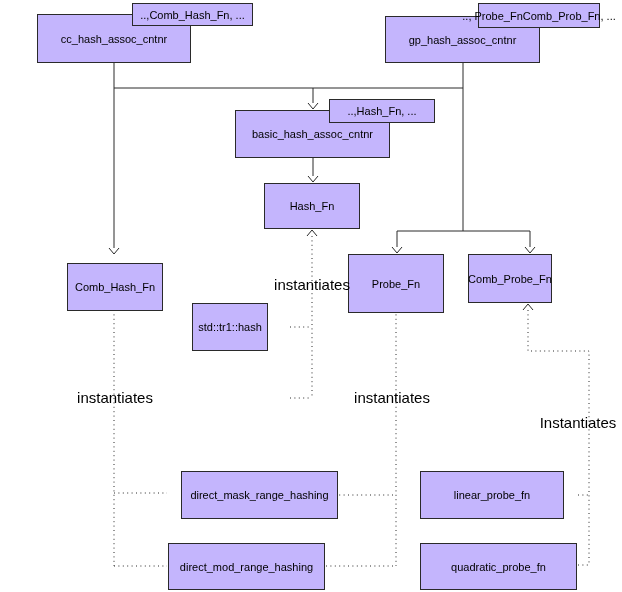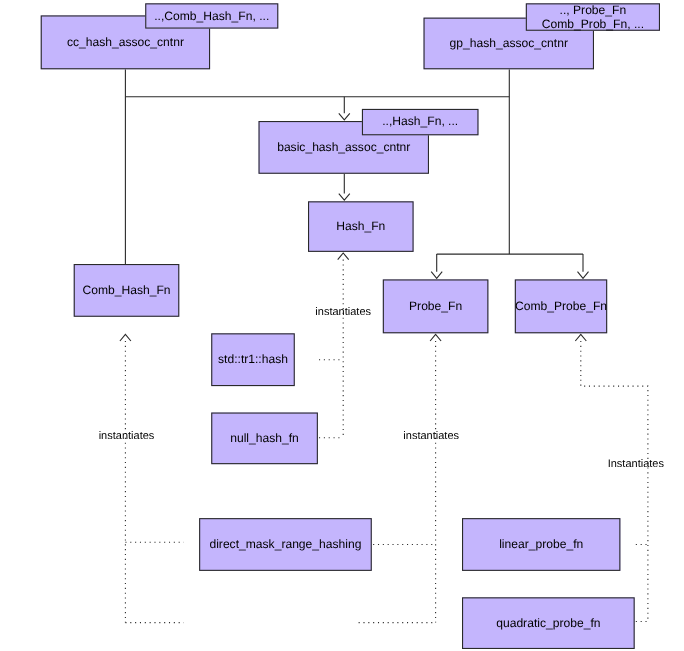--- a/index.html
+++ b/index.html
@@ -3,22 +3,22 @@
 <meta charset="utf-8">
 <style>
   html,body{margin:0;padding:0;background:#fff;}
   .canvas{position:relative;width:622px;height:592px;background:#fff;overflow:hidden;
           font-family:"Liberation Sans","DejaVu Sans",sans-serif;color:#000;}
   svg.edges{position:absolute;left:0;top:0;z-index:1;}
   .node{position:absolute;box-sizing:border-box;background:#c4b5fd;border:1px solid #2a2a2a;
         display:flex;align-items:center;justify-content:center;text-align:center;
         font-size:11px;line-height:12px;z-index:2;white-space:nowrap;}
   .param{z-index:3;}
-  .param .stack{display:flex;flex-direction:column;align-items:center;}
-  .edge-label{position:absolute;transform:translate(-50%,-50%);font-size:10px;
+  .param .stack{display:flex;flex-direction:row;align-items:center;}
+  .edge-label{position:absolute;transform:translate(-50%,-50%);font-size:15px;
               line-height:11px;z-index:4;white-space:nowrap;}
   .edge path{fill:none;stroke:#2a2a2a;stroke-width:1;}
   .edge path.dotted{stroke-dasharray:1 3.4;}
 </style>
 </head>
 <body>
 
 <div class="canvas">
 
   <svg class="edges" width="622" height="592" viewBox="0 0 622 592">
@@ -79,40 +79,40 @@
 
   <div class="node" style="left:37px;top:14px;width:154px;height:49px">
     <span>cc_hash_assoc_cntnr</span>
   </div>
   <div class="node" style="left:235px;top:110px;width:155px;height:48px">
     <span>basic_hash_assoc_cntnr</span>
   </div>
   <div class="node" style="left:385px;top:16px;width:155px;height:47px">
     <span>gp_hash_assoc_cntnr</span>
   </div>
-  <div class="node" style="left:280px;top:183px;width:96px;height:46px">
+  <div class="node" style="left:264px;top:183px;width:96px;height:46px">
     <span>Hash_Fn</span>
   </div>
-  <div class="node" style="left:67px;top:240px;width:96px;height:48px">
+  <div class="node" style="left:67px;top:263px;width:96px;height:48px">
     <span>Comb_Hash_Fn</span>
   </div>
-  <div class="node" style="left:348px;top:254px;width:96px;height:49px">
+  <div class="node" style="left:348px;top:254px;width:96px;height:59px">
     <span>Probe_Fn</span>
   </div>
   <div class="node" style="left:468px;top:254px;width:84px;height:49px">
     <span>Comb_Probe_Fn</span>
   </div>
   <div class="node" style="left:192px;top:303px;width:76px;height:48px">
     <span>std::tr1::hash</span>
   </div>
-  <div class="node" style="left:192px;top:375px;width:97px;height:47px">
-    <span>null_hash_fn</span>
-  </div>
   <div class="node" style="left:181px;top:471px;width:157px;height:48px">
     <span>direct_mask_range_hashing</span>
+  </div>
+  <div class="node" style="left:168px;top:543px;width:157px;height:47px">
+    <span>direct_mod_range_hashing</span>
   </div>
   <div class="node" style="left:420px;top:471px;width:144px;height:48px">
     <span>linear_probe_fn</span>
   </div>
   <div class="node" style="left:420px;top:543px;width:157px;height:47px">
     <span>quadratic_probe_fn</span>
   </div>
 
   <div class="node param" style="left:132px;top:3px;width:121px;height:23px">
     <span>..,Comb_Hash_Fn, ...</span>

